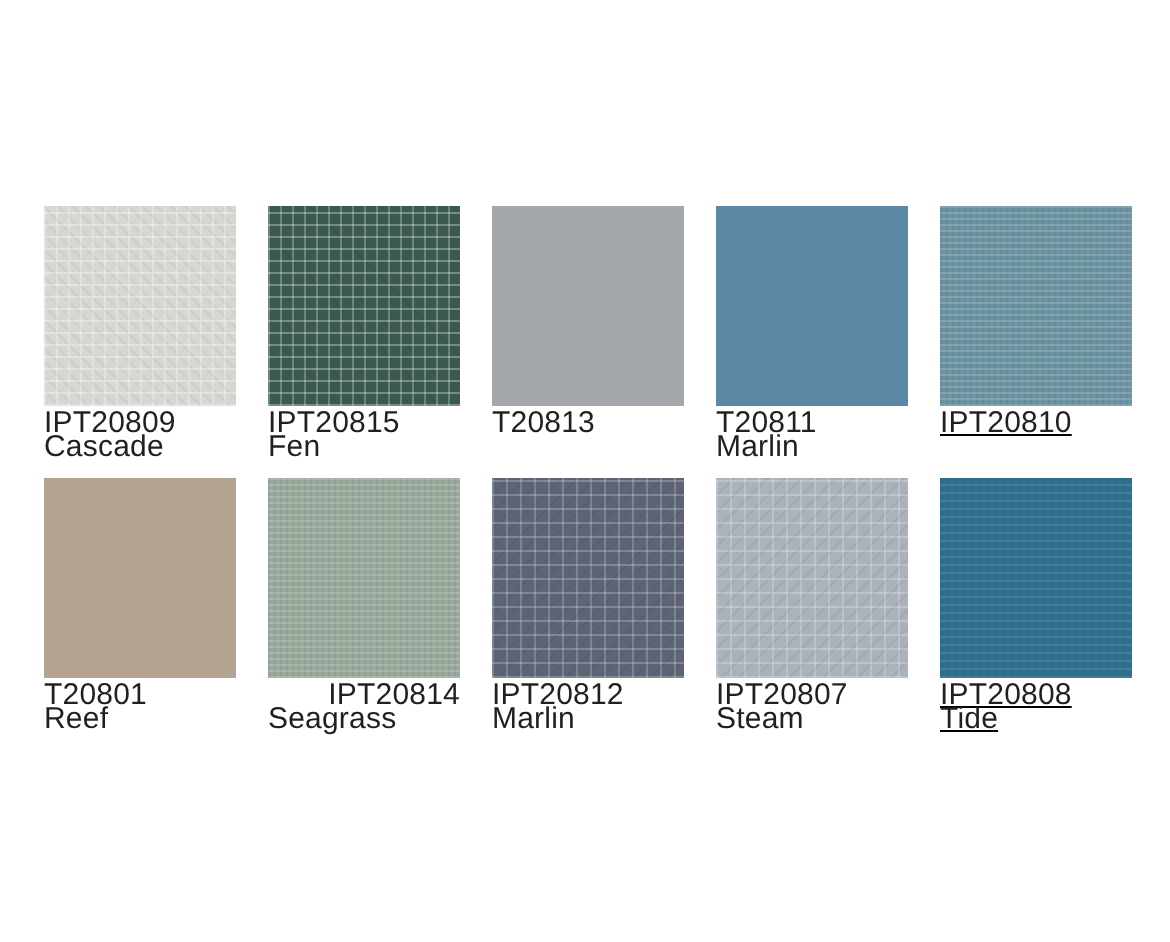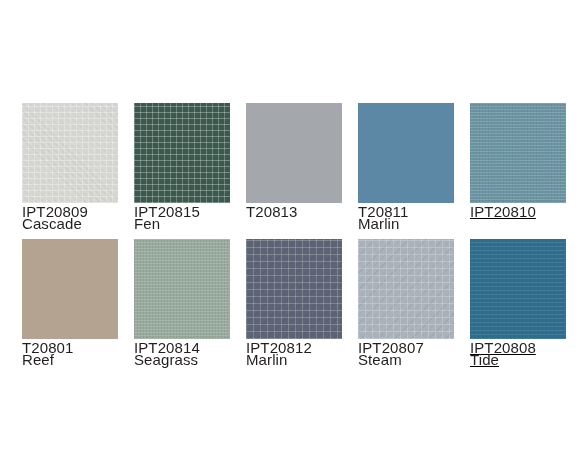--- a/index.html
+++ b/index.html
@@ -192,21 +192,21 @@
           <span class="swatch-code" style="color: rgb(35, 31, 32);">T20801</span>
           <span class="swatch-name" style="color: rgb(35, 31, 32);">Reef</span>
         </div>
       </div>
 
       <div class="swatch-cell">
         <div class="swatch-chip tex-fine" style="background-color: rgb(151, 170, 156);">
           <div class="weave"></div>
         </div>
         <div class="swatch-caption">
-          <span class="swatch-code" style="color: rgb(35, 31, 32);">IPT20814</span>
+          <span class="swatch-code" style="color: rgb(35, 31, 32); text-align: right;">IPT20814</span>
           <span class="swatch-name" style="color: rgb(35, 31, 32);">Seagrass</span>
         </div>
       </div>
 
       <div class="swatch-cell">
         <div class="swatch-chip tex-grid" style="background-color: rgb(93, 100, 117);">
           <div class="weave"></div>
         </div>
         <div class="swatch-caption">
           <span class="swatch-code" style="color: rgb(35, 31, 32);">IPT20812</span>

